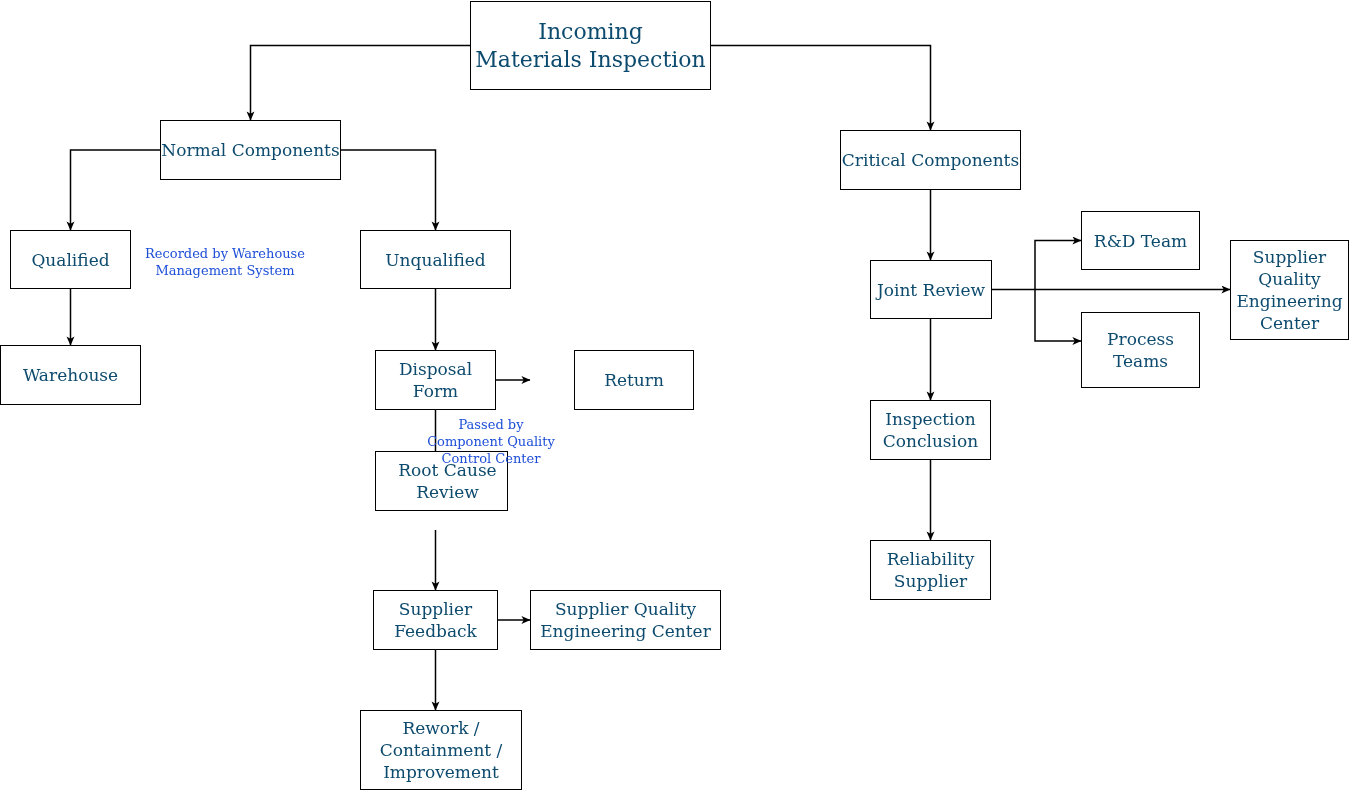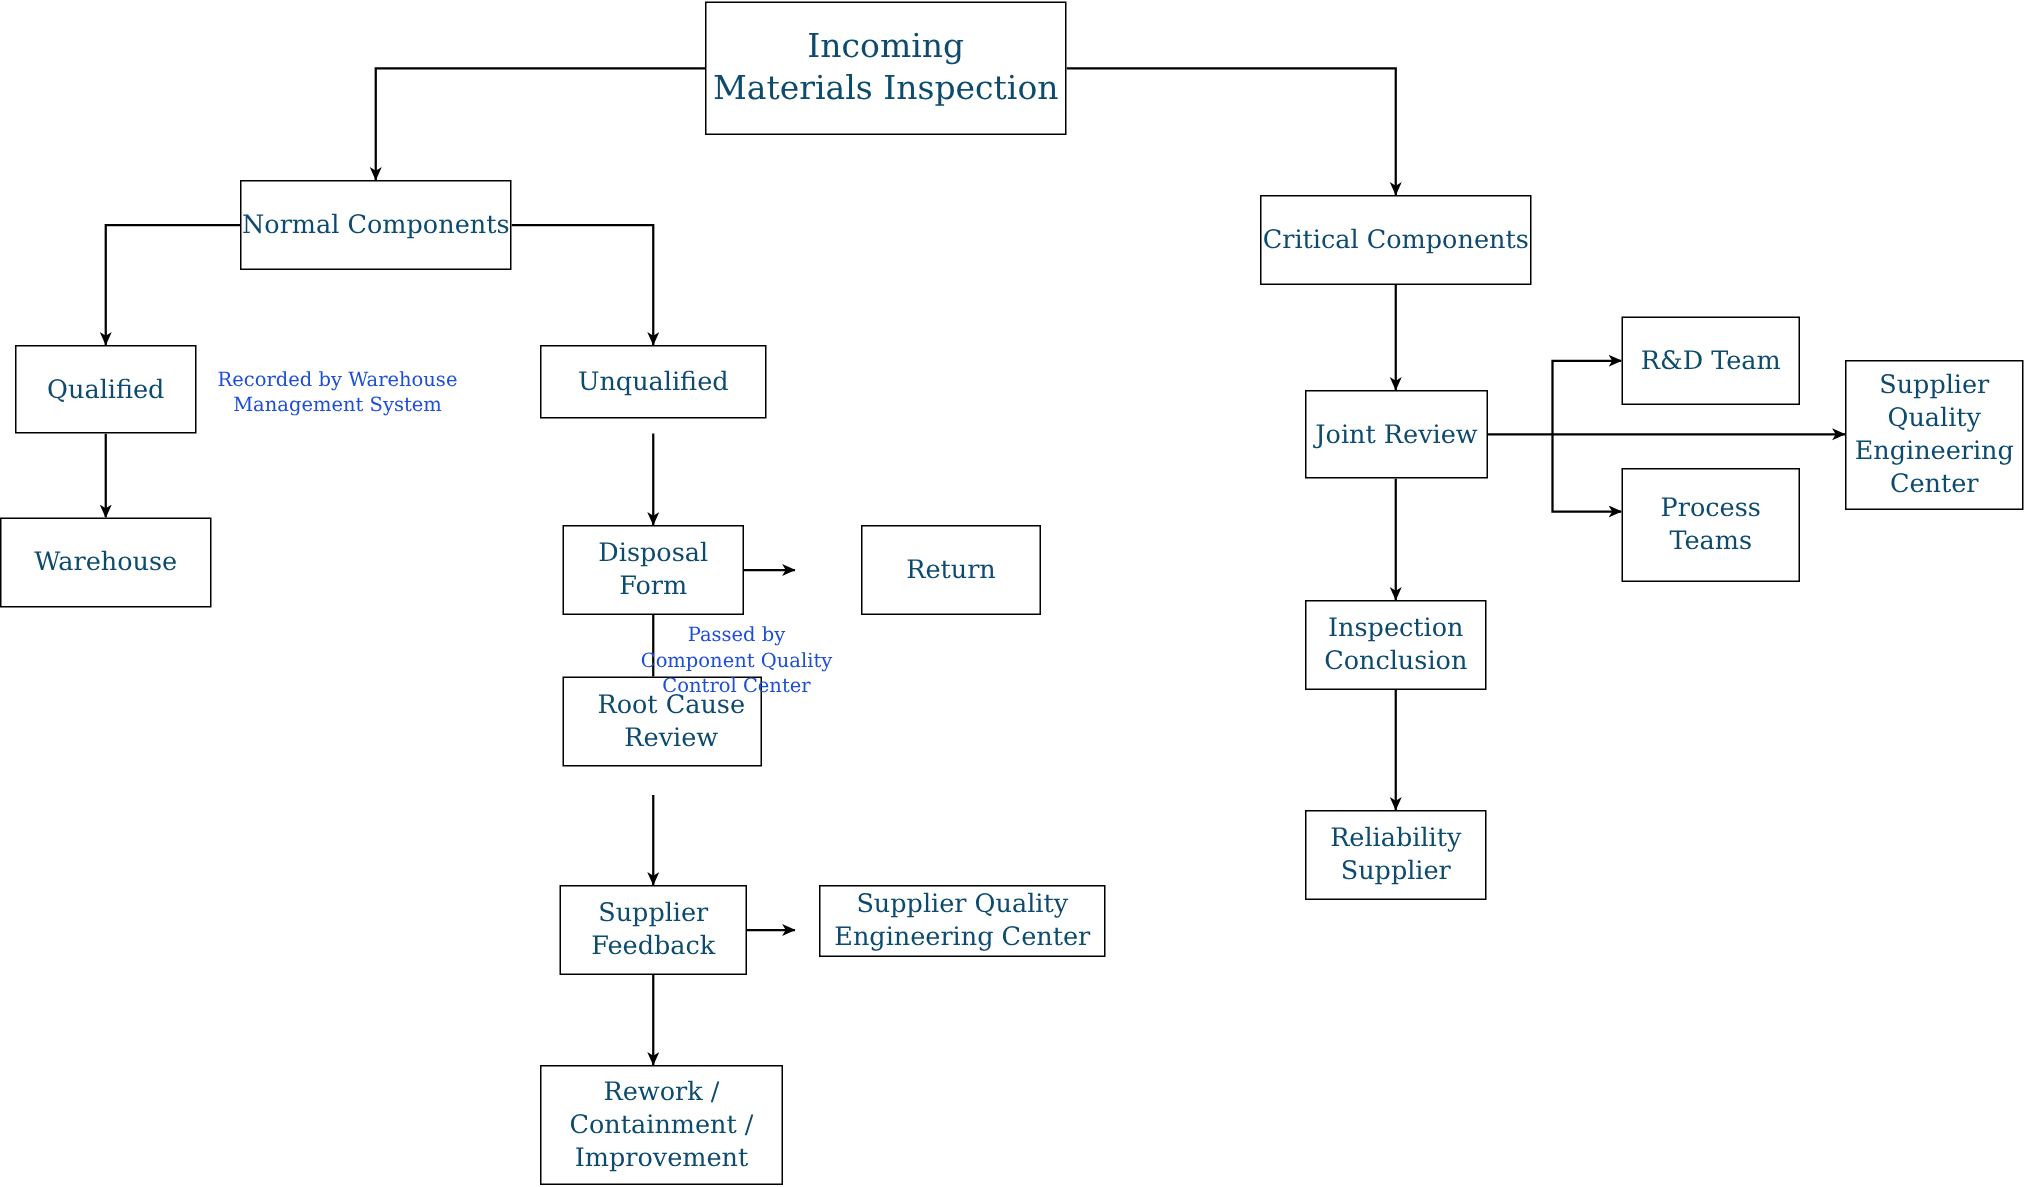--- a/index.html
+++ b/index.html
@@ -77,30 +77,30 @@
         <path d="M930.5,319 L930.5,400" marker-end="url(#arrowhead)"></path>
         <path d="M930.5,460 L930.5,540" marker-end="url(#arrowhead)"></path>
       </g>
   </svg>
 
   <div class="node big" style="left:470px; top:1px;  width:241px; height:89px;"><span>Incoming
 Materials Inspection</span></div>
   <div class="node" style="left:160px; top:120px; width:181px; height:60px;"><span>Normal Components</span></div>
   <div class="node" style="left:840px; top:130px; width:181px; height:60px;"><span>Critical Components</span></div>
   <div class="node" style="left:10px;  top:230px; width:121px; height:59px;"><span>Qualified</span></div>
-  <div class="node" style="left:360px; top:230px; width:151px; height:49px;"><span>Unqualified</span></div>
+  <div class="node" style="left:360px; top:230px; width:151px; height:59px;"><span>Unqualified</span></div>
   <div class="node" style="left:0px;   top:345px; width:141px; height:60px;"><span>Warehouse</span></div>
   <div class="node" style="left:375px; top:350px; width:121px; height:60px;"><span>Disposal
 Form</span></div>
   <div class="node" style="left:530px; top:350px; width:120px; height:60px;margin-left:44px;"><span>Return</span></div>
   <div class="node" style="left:375px; top:451px; width:133px; height:60px;padding-left:12px;"><span>Root Cause
 Review</span></div>
   <div class="node" style="left:373px; top:590px; width:125px; height:60px;"><span>Supplier
 Feedback</span></div>
-  <div class="node" style="left:546px; top:590px; width:191px; height:48px;"><span>Supplier Quality
+  <div class="node" style="left:530px; top:590px; width:191px; height:60px;"><span>Supplier Quality
 Engineering Center</span></div>
   <div class="node" style="left:360px; top:710px; width:162px; height:80px;"><span>Rework /
 Containment /
 Improvement</span></div>
   <div class="node" style="left:870px; top:260px; width:122px; height:59px;"><span>Joint Review</span></div>
   <div class="node" style="left:1081px;top:211px; width:119px; height:59px;"><span>R&amp;D Team</span></div>
   <div class="node" style="left:1081px;top:312px; width:119px; height:76px;"><span>Process
 Teams</span></div>
   <div class="node" style="left:1230px;top:240px; width:119px; height:100px;"><span>Supplier
 Quality

